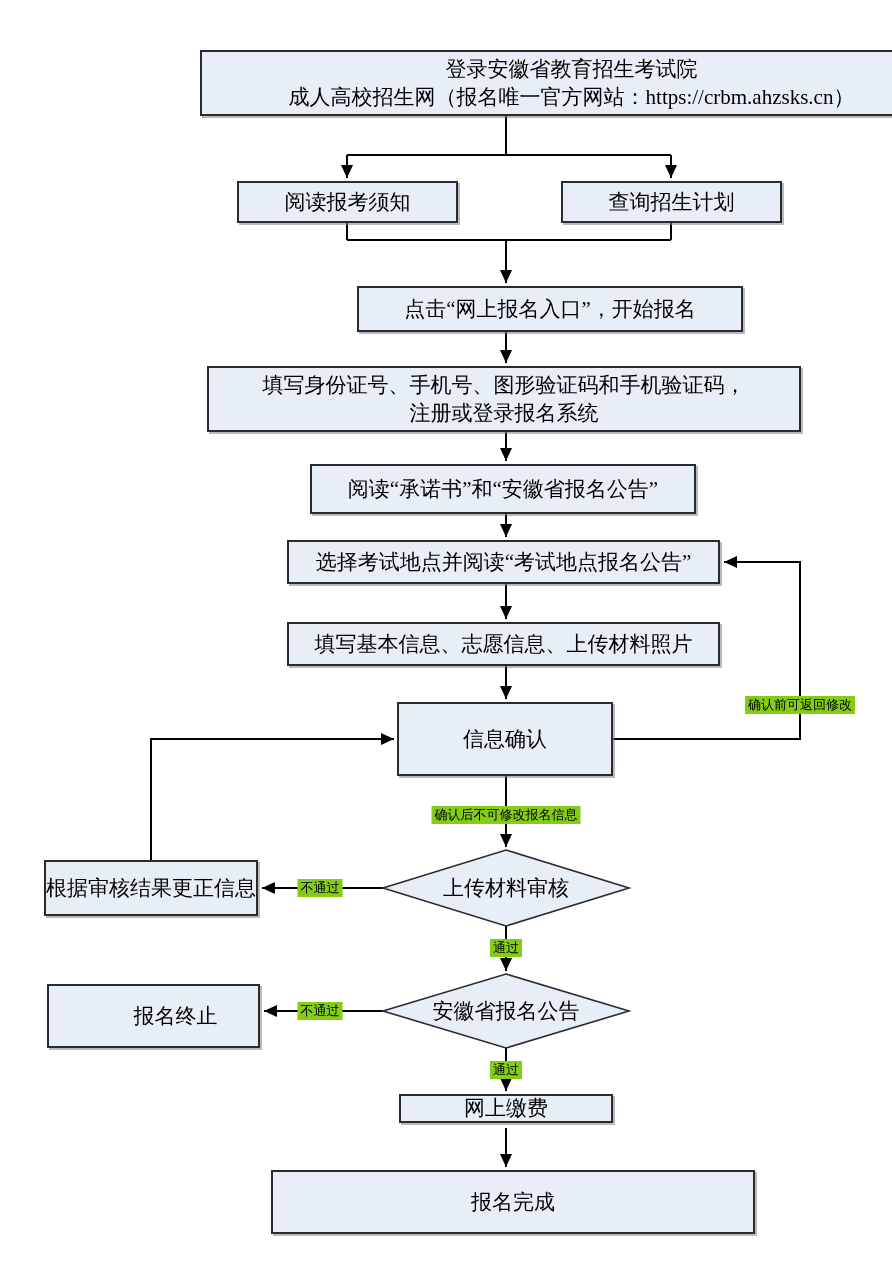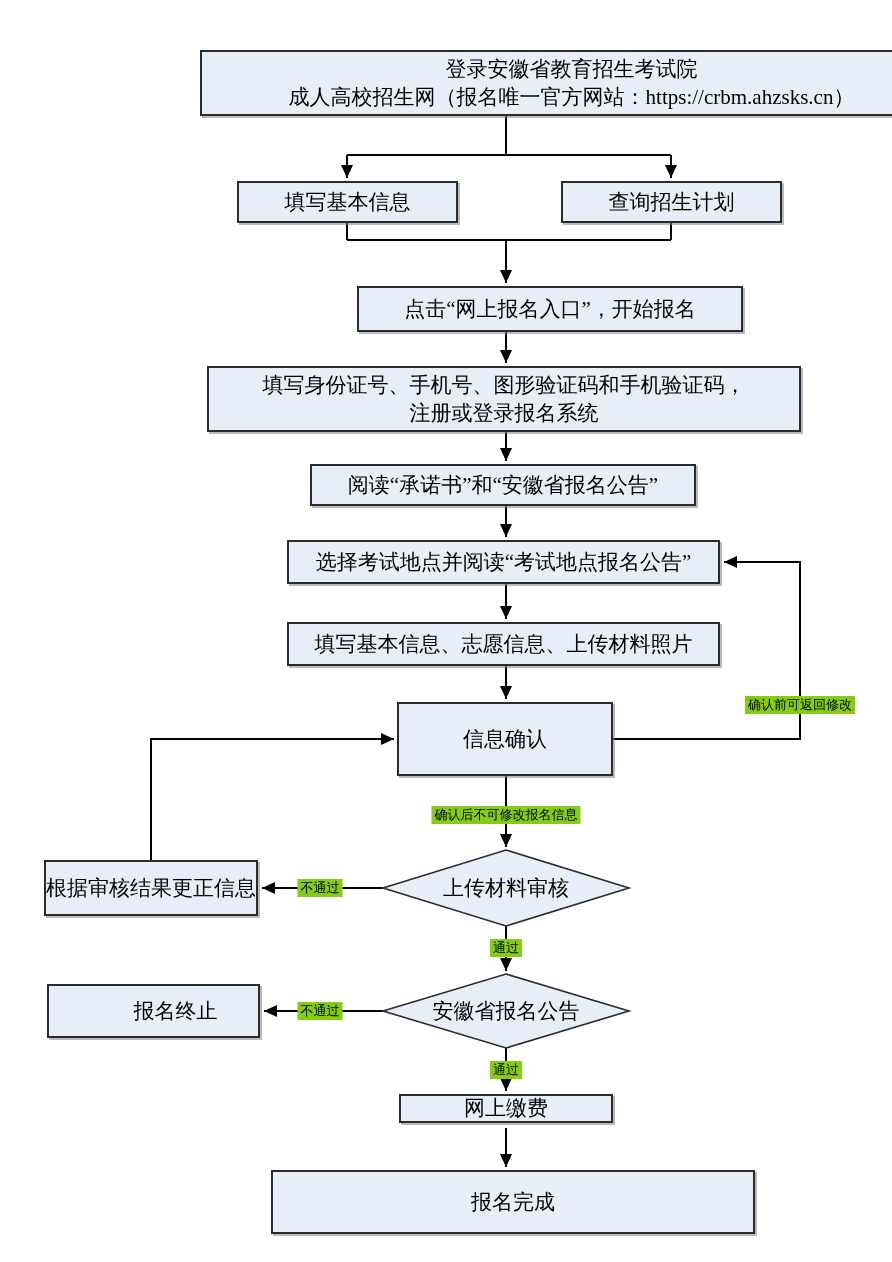--- a/index.html
+++ b/index.html
@@ -108,42 +108,42 @@
 
     <polygon class="decision" points="506,850 629,888 506,926 383,888"></polygon>
     <polygon class="decision" points="506,974 629,1011 506,1048 383,1011"></polygon>
   </svg>
 
   <div class="node" style="left:200px; top:50px; width:743px; height:66px;">
     <span>登录安徽省教育招生考试院</span>
     <span>成人高校招生网（报名唯一官方网站：https://crbm.ahzsks.cn）</span>
   </div>
 
-  <div class="node" style="left:237px; top:181px; width:221px; height:42px;">填写基本信息</div>
+  <div class="node" style="left:237px; top:181px; width:221px; height:42px;">阅读报考须知</div>
 
   <div class="node" style="left:561px; top:181px; width:221px; height:42px;">查询招生计划</div>
 
   <div class="node" style="left:310px; top:286px; width:386px; height:46px;margin-left:47px;">点击“网上报名入口”，开始报名</div>
 
   <div class="node" style="left:207px; top:366px; width:594px; height:66px;">
     <span>填写身份证号、手机号、图形验证码和手机验证码，</span>
     <span>注册或登录报名系统</span>
   </div>
 
-  <div class="node" style="left:310px; top:464px; width:386px; height:42px;">阅读“承诺书”和“安徽省报名公告”</div>
+  <div class="node" style="left:310px; top:464px; width:386px; height:50px;">阅读“承诺书”和“安徽省报名公告”</div>
 
   <div class="node" style="left:287px; top:540px; width:433px; height:44px;">选择考试地点并阅读“考试地点报名公告”</div>
 
   <div class="node" style="left:287px; top:622px; width:433px; height:44px;">填写基本信息、志愿信息、上传材料照片</div>
 
   <div class="node" style="left:397px; top:702px; width:216px; height:74px;">信息确认</div>
 
   <div class="node" style="left:44px; top:860px; width:214px; height:56px;">根据审核结果更正信息</div>
 
-  <div class="node" style="left:47px; top:984px; width:213px; height:54px;padding-left:44px;">报名终止</div>
+  <div class="node" style="left:47px; top:984px; width:213px; height:64px;padding-left:44px;">报名终止</div>
 
   <div class="node" style="left:399px; top:1094px; width:214px; height:29px;">网上缴费</div>
 
   <div class="node" style="left:271px; top:1170px; width:484px; height:64px;">报名完成</div>
 
   <div class="diamond-label" style="left:506px; top:888px;">上传材料审核</div>
   <div class="diamond-label" style="left:506px; top:1011px;">安徽省报名公告</div>
 
   <div class="edge-label" style="left:800px; top:705px;">确认前可返回修改</div>
   <div class="edge-label" style="left:506px; top:815px;">确认后不可修改报名信息</div>

